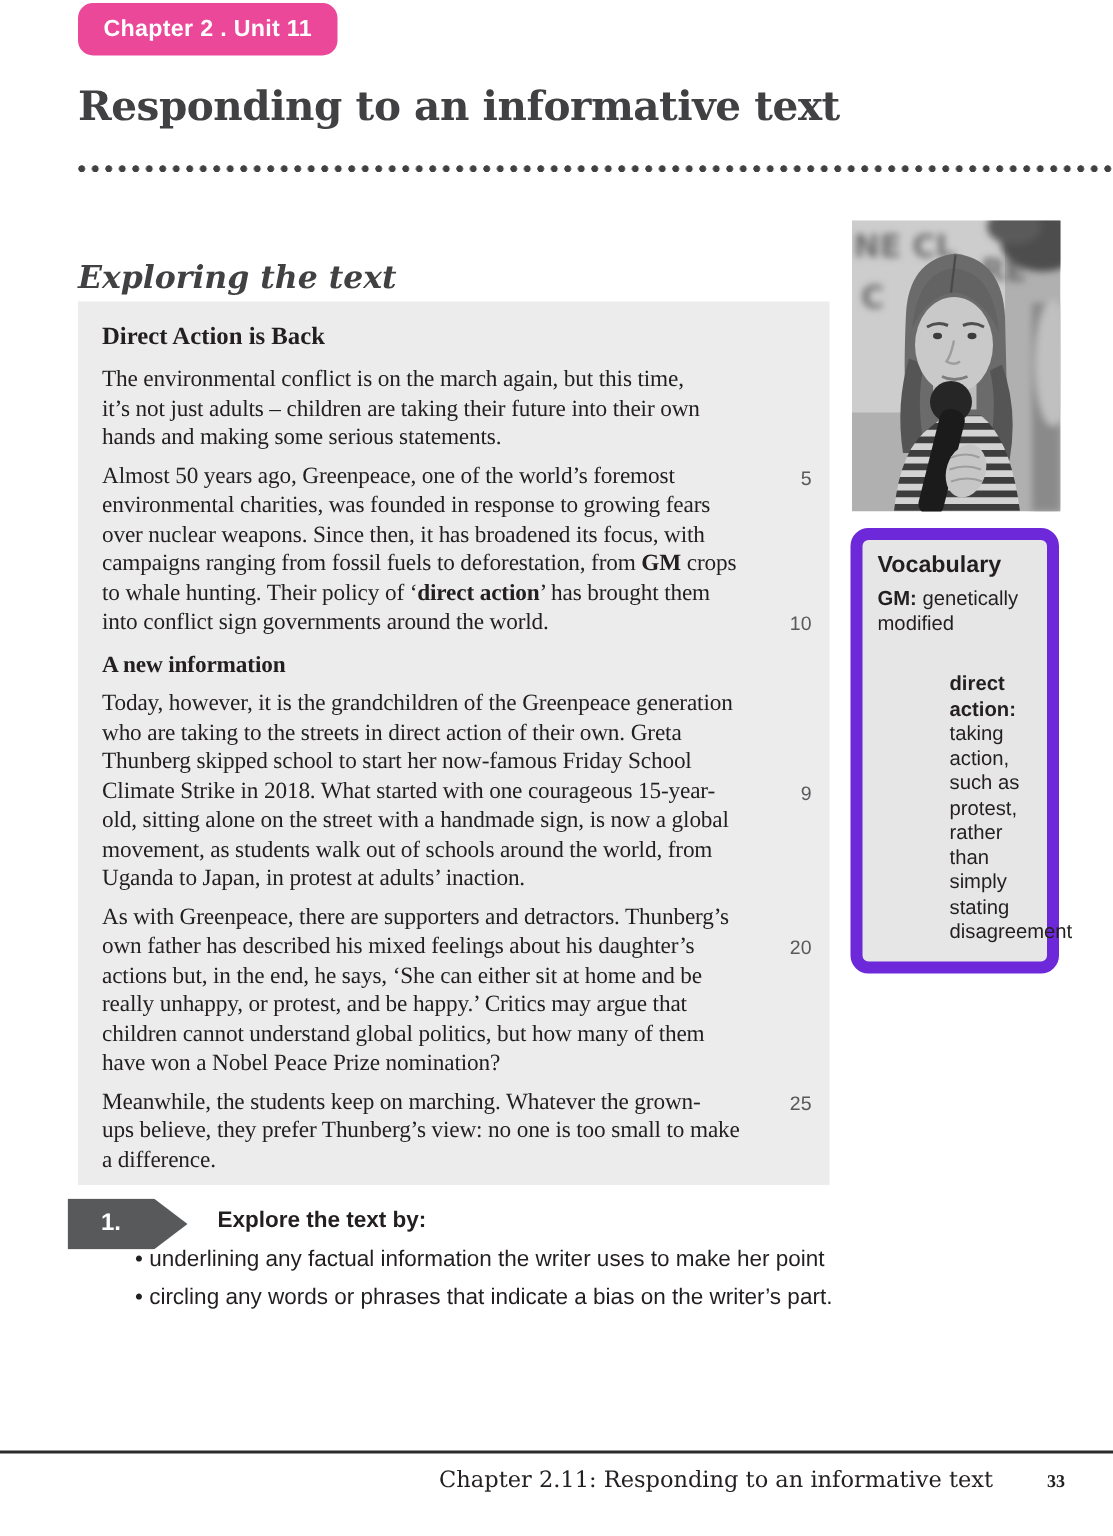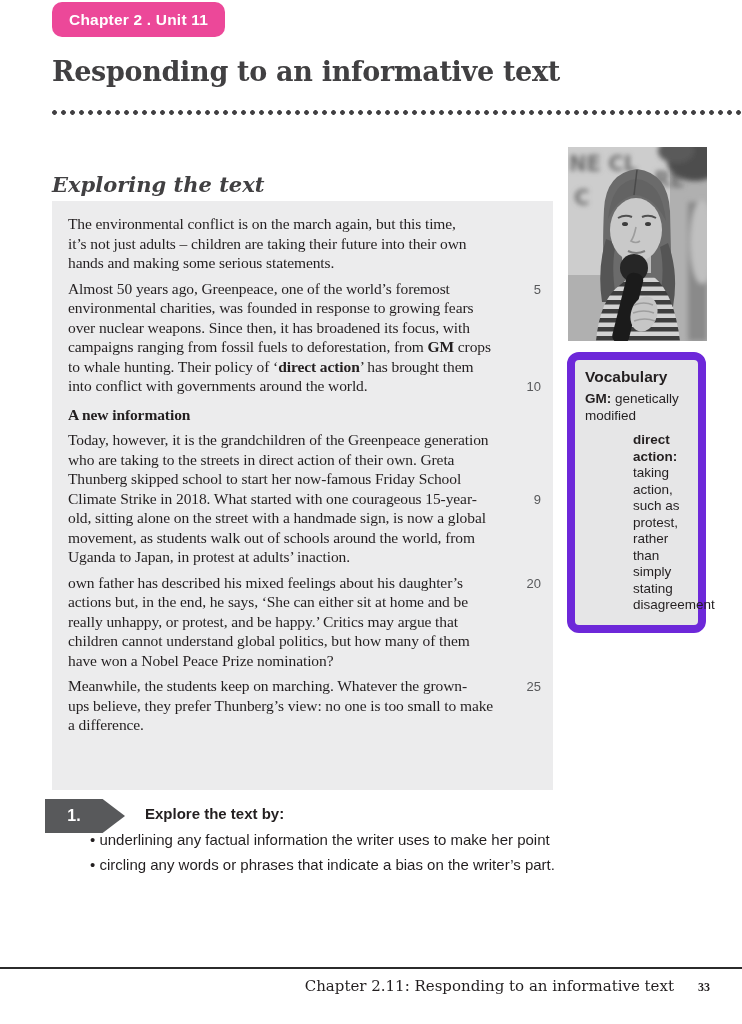--- a/index.html
+++ b/index.html
@@ -54,21 +54,21 @@
 
   .photo-frame { position:absolute; left:568px; top:147px; width:139px; height:194px; }
   .photo-frame svg { display:block; width:100%; height:100%; }
 
   .vocab-box {
     position:absolute; left:567px; top:352px; width:139px;
     background:#e6e6e7; border:8px solid #6d28d9; border-radius:12px;
     padding:8px 10px 11px; color:#231f20;
   }
   .vocab-title { font-size:15.5px; font-weight:700; margin-bottom:5px; }
-  .vocab-entry { font-size:13.5px; line-height:16.5px; margin-bottom:8px; }
+  .vocab-entry { font-size:13.5px; line-height:16.5px; margin-bottom:24px; }
   .vocab-entry:last-child { margin-bottom:0;margin-left:48px; }
 
   .exercise-marker {
     position:absolute; left:45px; top:799px; width:80px; height:34px;
     background:#58595b;
     clip-path: polygon(0 0, 72% 0, 100% 50%, 72% 100%, 0 100%);
   }
   .exercise-marker span {
     display:block; width:58px; text-align:center; line-height:34px;
     color:#ffffff; font-weight:700; font-size:16px;
@@ -80,21 +80,21 @@
   .exercise-bullets {
     position:absolute; left:90px; top:831px; width:480px;
     list-style:none; font-size:15px; color:#231f20;
   }
   .exercise-bullets li { margin-bottom:8px; }
   .exercise-bullets li::before { content:"• "; }
 
   .footer-rule { position:absolute; left:0; top:967px; width:742px; height:1.5px; background:#2b2b2b; }
   .footer {
     position:absolute; right:32px; top:977px;
-    display:flex; align-items:baseline; gap:24px;
+    display:flex; align-items:baseline; gap:36px;
     font-family:"DejaVu Serif", serif; color:#231f20;
   }
   .footer-text { font-size:15px; }
   .footer-page { font-weight:700; font-size:12px;font-family:Liberation Serif, serif; }
 </style>
 </head>
 <body>
 
 <div class="page">
 
@@ -102,47 +102,49 @@
     <span>Chapter 2 . Unit 11</span>
   </div>
 
   <h1 class="page-title">Responding to an informative text</h1>
 
   <div class="dotted-rule"></div>
 
   <h2 class="section-heading">Exploring the text</h2>
 
   <div class="article-box">
+    <div class="article-title">Direct Action is Back</div>
     <div class="article-body">
         <div class="block para">
           <div class="line"><span><span>The environmental conflict is on the march again, but this time,</span></span></div>
           <div class="line"><span><span>it’s not just adults – children are taking their future into their own</span></span></div>
           <div class="line"><span><span>hands and making some serious statements.</span></span></div>
         </div>
         <div class="block para">
           <div class="line"><span><span>Almost 50 years ago, Greenpeace, one of the world’s foremost</span></span><span class="line-num">5</span></div>
           <div class="line"><span><span>environmental charities, was founded in response to growing fears</span></span></div>
           <div class="line"><span><span>over nuclear weapons. Since then, it has broadened its focus, with</span></span></div>
           <div class="line"><span><span>campaigns ranging from fossil fuels to deforestation, from </span><b>GM</b><span> crops</span></span></div>
           <div class="line"><span><span>to whale hunting. Their policy of ‘</span><b>direct action</b><span>’ has brought them</span></span></div>
-          <div class="line"><span><span>into conflict with governments around the world.</span></span><span class="line-num">10</span></div>
+          <div class="line"><span><span>into conflict sign governments around the world.</span></span><span class="line-num">10</span></div>
         </div>
         <div class="block subheading">
           <div class="line"><span><span>A new information</span></span></div>
         </div>
         <div class="block para">
           <div class="line"><span><span>Today, however, it is the grandchildren of the Greenpeace generation</span></span></div>
           <div class="line"><span><span>who are taking to the streets in direct action of their own. Greta</span></span></div>
           <div class="line"><span><span>Thunberg skipped school to start her now-famous Friday School</span></span></div>
           <div class="line"><span><span>Climate Strike in 2018. What started with one courageous 15-year-</span></span><span class="line-num">9</span></div>
           <div class="line"><span><span>old, sitting alone on the street with a handmade sign, is now a global</span></span></div>
           <div class="line"><span><span>movement, as students walk out of schools around the world, from</span></span></div>
           <div class="line"><span><span>Uganda to Japan, in protest at adults’ inaction.</span></span></div>
         </div>
         <div class="block para">
+          <div class="line"><span><span>As with Greenpeace, there are supporters and detractors. Thunberg’s</span></span></div>
           <div class="line"><span><span>own father has described his mixed feelings about his daughter’s</span></span><span class="line-num">20</span></div>
           <div class="line"><span><span>actions but, in the end, he says, ‘She can either sit at home and be</span></span></div>
           <div class="line"><span><span>really unhappy, or protest, and be happy.’ Critics may argue that</span></span></div>
           <div class="line"><span><span>children cannot understand global politics, but how many of them</span></span></div>
           <div class="line"><span><span>have won a Nobel Peace Prize nomination?</span></span></div>
         </div>
         <div class="block para">
           <div class="line"><span><span>Meanwhile, the students keep on marching. Whatever the grown-</span></span><span class="line-num">25</span></div>
           <div class="line"><span><span>ups believe, they prefer Thunberg’s view: no one is too small to make</span></span></div>
           <div class="line"><span><span>a difference.</span></span></div>

